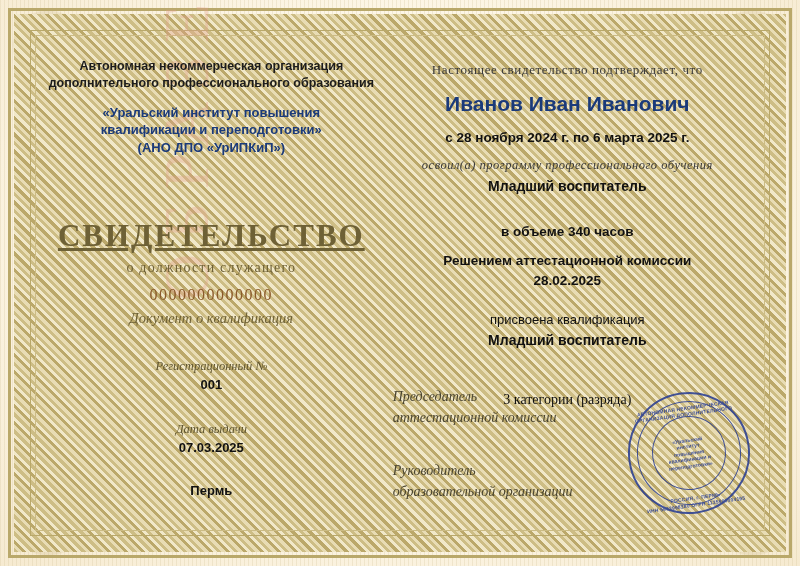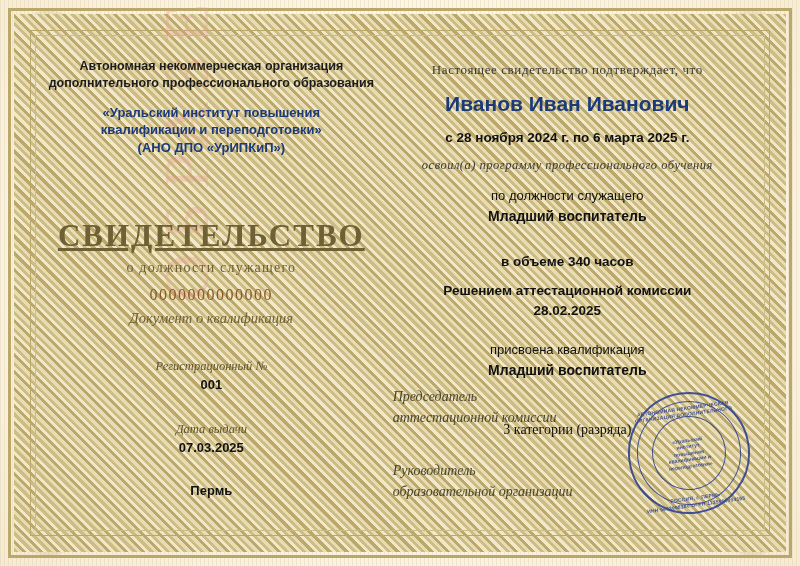--- a/index.html
+++ b/index.html
@@ -347,21 +347,20 @@
       <div class="city-block">
         <div class="field-value">Пермь</div>
       </div>
     </div>
 
     <div class="col-right">
       <div class="r-intro">Настоящее свидетельство подтверждает, что</div>
       <div class="r-name">Иванов Иван Иванович</div>
       <div class="r-period">с 28 ноября 2024 г. по 6 марта 2025 г.</div>
       <div class="r-program">освоил(а) программу профессионального обучения</div>
-      <div class="r-small">по должности служащего</div>
       <div class="r-strong">Младший воспитатель</div>
       <div class="r-hours">в объеме 340 часов</div>
       <div class="r-decision">Решением аттестационной комиссии</div>
       <div class="r-decision-date">28.02.2025</div>
       <div class="r-qual-label">присвоена квалификация</div>
       <div class="r-qual-value">Младший воспитатель</div>
       <div class="r-category">3 категории (разряда)</div>
 
       <div class="sig sig-1">
         <div>Председатель</div>

